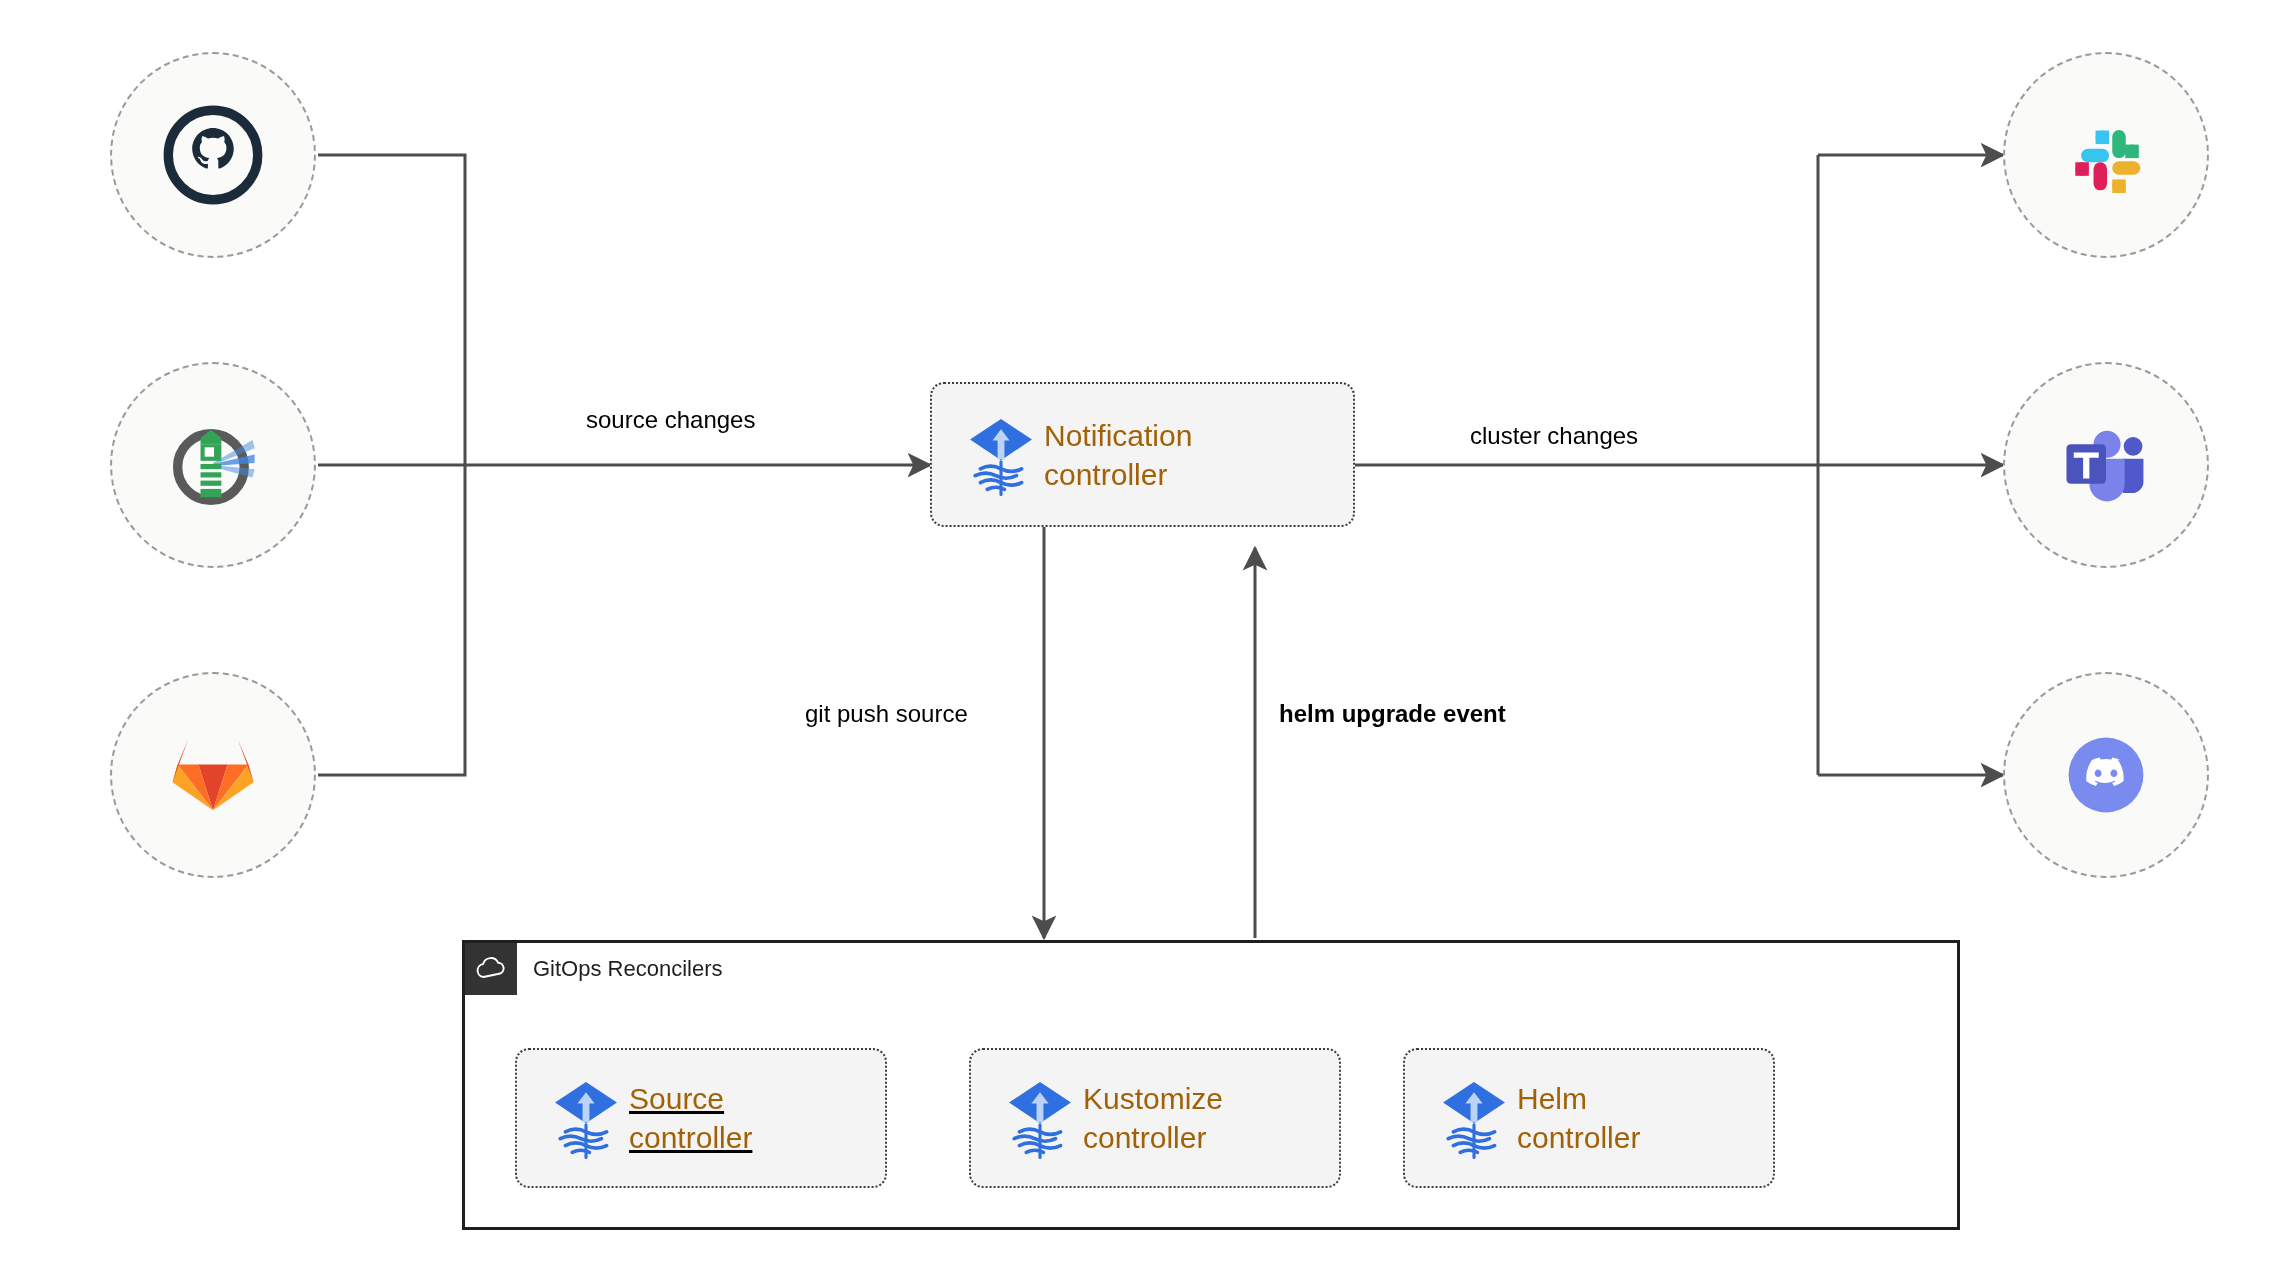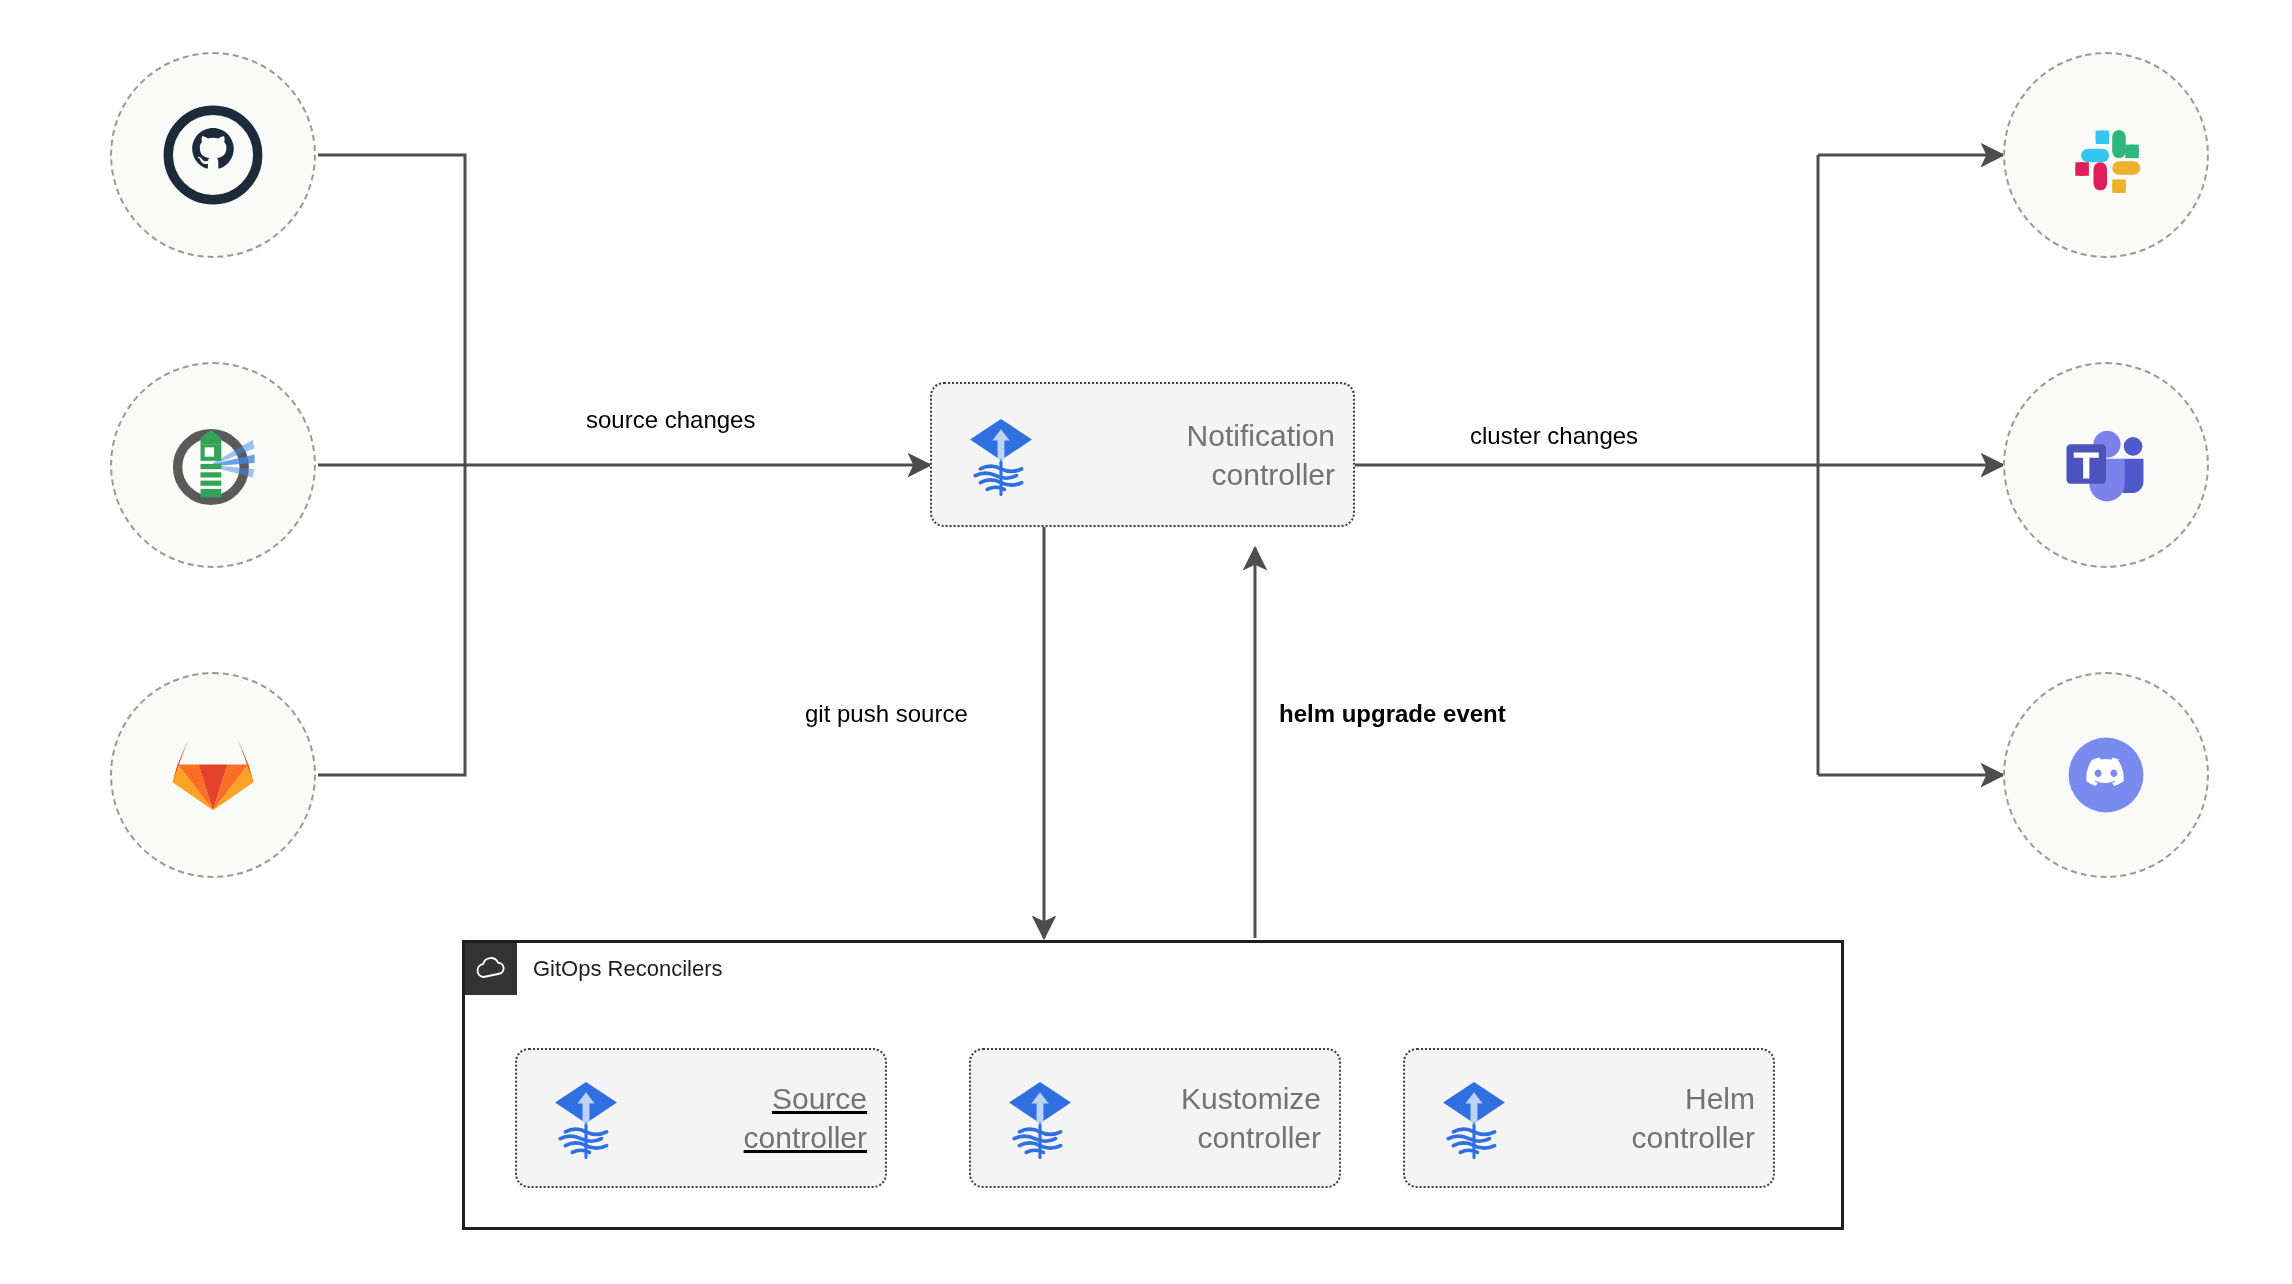--- a/index.html
+++ b/index.html
@@ -58,34 +58,34 @@
     justify-content: flex-start;
   }
   .ctrl-box .flux-logo {
     width: 86px;
     height: 86px;
     flex: 0 0 auto;
     margin-left: 26px;
   }
   .ctrl-label {
     flex: 1 1 auto;
-    text-align: right;
+    text-align: left;
     font-size: 30px;
     line-height: 1.3;
-    color: #737373;
+    color: #a16207;
     padding-right: 18px;
     white-space: pre-line;
   }
 
   
   #gitops-group {
     position: absolute;
     left: 462px;
     top: 940px;
-    width: 1382px;
+    width: 1498px;
     height: 290px;
     background: #ffffff;
     border: 3px solid #1f1f1f;
     box-sizing: border-box;
   }
   #gitops-header {
     position: absolute;
     left: 0;
     top: 0;
     height: 52px;

